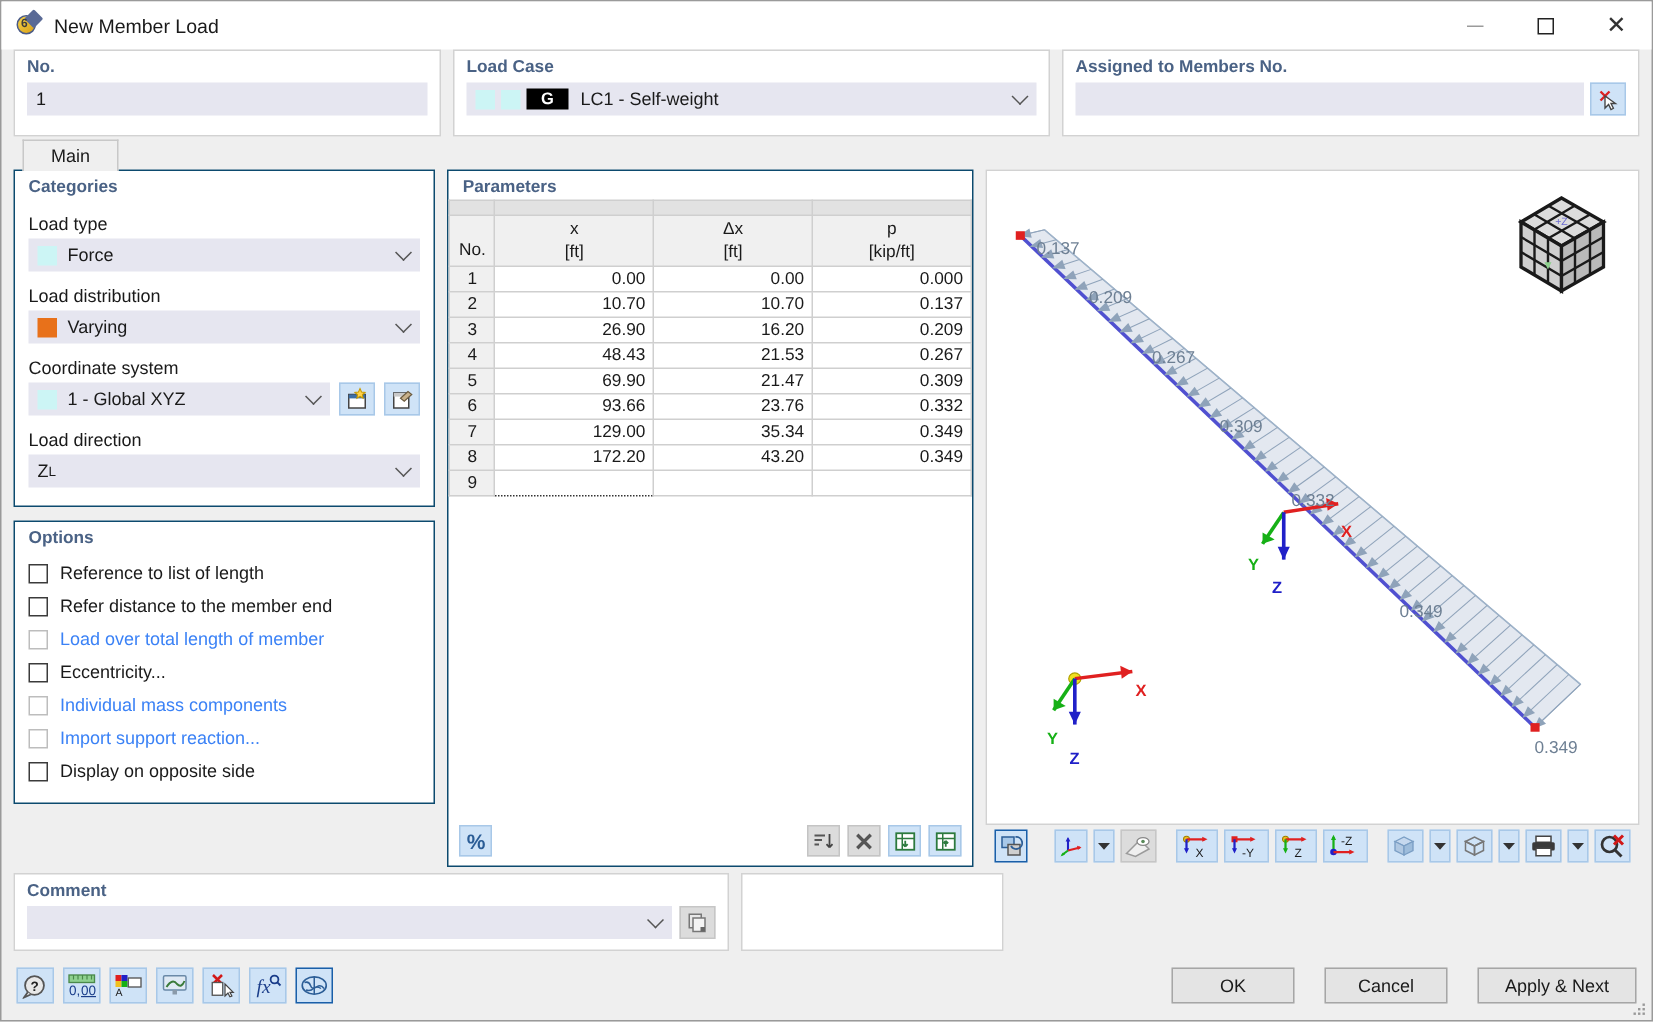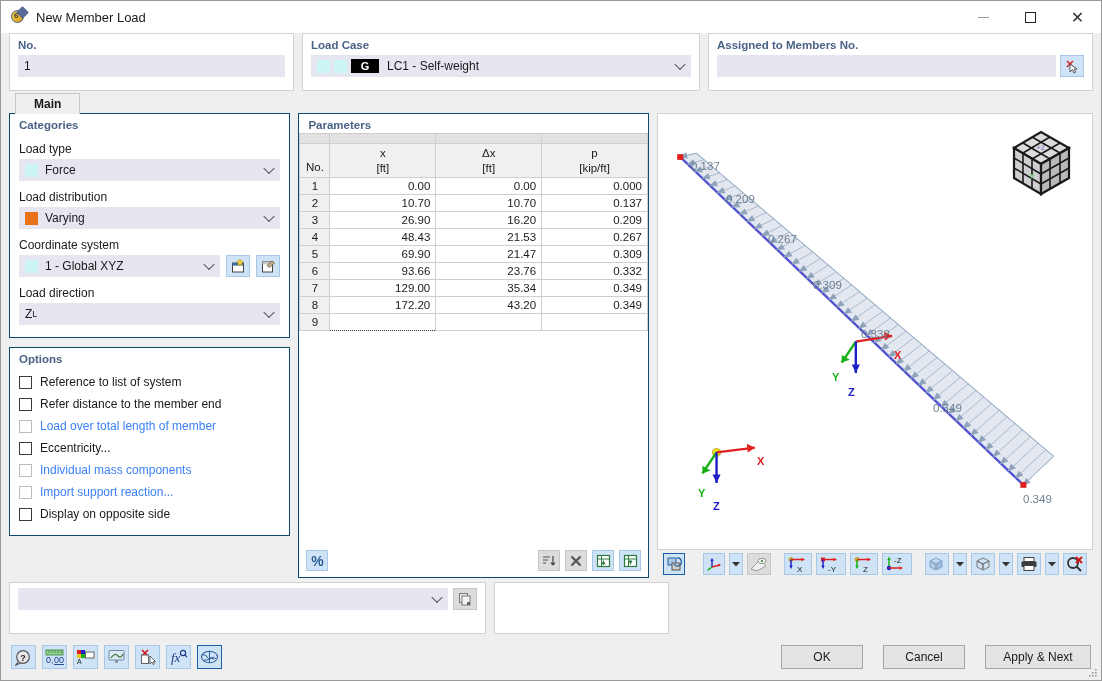--- a/index.html
+++ b/index.html
@@ -78,21 +78,21 @@
   }
   .icon-btn {
     width:24px;height:22px;background:#cfe3f7;border:1px solid #a8c8e8;
     display:flex;align-items:center;justify-content:center;flex:0 0 24px;
   }
 
   
   .tabstrip { flex:0 0 22px; padding-left:14px; display:flex; align-items:flex-end; }
   .tab {
     background:#efefef; border:1px solid #c8c8c8; border-bottom:none;
-    padding:3px 18px 3px 18px; font-size:12px; position:relative; top:1px;font-weight:bold;
+    padding:3px 18px 3px 18px; font-size:12px; position:relative; top:1px;
   }
 
   
   .body { flex:1; display:flex; padding:0 8px 0 8px; gap:8px; min-height:0; }
   .col-left { width:285px; display:flex; flex-direction:column; gap:9px; }
   .col-mid  { width:355px; display:flex; flex-direction:column; }
   .col-right{ flex:1; display:flex; flex-direction:column; }
 
   .panel { background:#ffffff; border:1px solid #0c4a6e; }
   .panel-title { color:#4a6285; font-weight:bold; font-size:11.5px; padding:5px 9px 2px 9px; }
@@ -305,21 +305,21 @@
               <span class="chev"></span>
             </div>
           </div>
         </div>
       </div>
 
       <div class="panel" style="flex:0 0 auto;padding-bottom:10px;">
         <div class="panel-title" style="padding-bottom:6px">Options</div>
         <div class="cbrow">
           <span class="cb"></span>
-          <span class="cbtxt">Reference to list of system</span>
+          <span class="cbtxt">Reference to list of length</span>
         </div>
         <div class="cbrow">
           <span class="cb"></span>
           <span class="cbtxt">Refer distance to the member end</span>
         </div>
         <div class="cbrow">
           <span class="cb dis"></span>
           <span class="cbtxt dis">Load over total length of member</span>
         </div>
         <div class="cbrow">
@@ -756,20 +756,21 @@
             <line x1="10.5" y1="10.5" x2="15" y2="15" stroke="#333" stroke-width="2"></line>
             <path d="M10 1 L16 7 M16 1 L10 7" stroke="#d21818" stroke-width="2"></path>
           </svg>
         </div>
       </div>
     </div>
   </div>
 
   <div class="commentrow">
     <div class="gbox comment-box">
+      <div class="gbox-title">Comment</div>
       <div style="display:flex;gap:5px;align-items:center;">
         <div class="field combo" style="flex:1">
           <span></span>
           <span class="chev"></span>
         </div>
         <div class="icon-btn" style="background:#dcdcdc;border-color:#c6c6c6;">
           <svg width="15" height="15" viewBox="0 0 15 15">
             <rect x="1.5" y="1.5" width="8" height="9" fill="#e8e8e8" stroke="#777" stroke-width="1"></rect>
             <rect x="4" y="4" width="8" height="9" fill="#f4f4f4" stroke="#777" stroke-width="1"></rect>
             <rect x="9" y="10" width="3" height="3" fill="#666"></rect>

